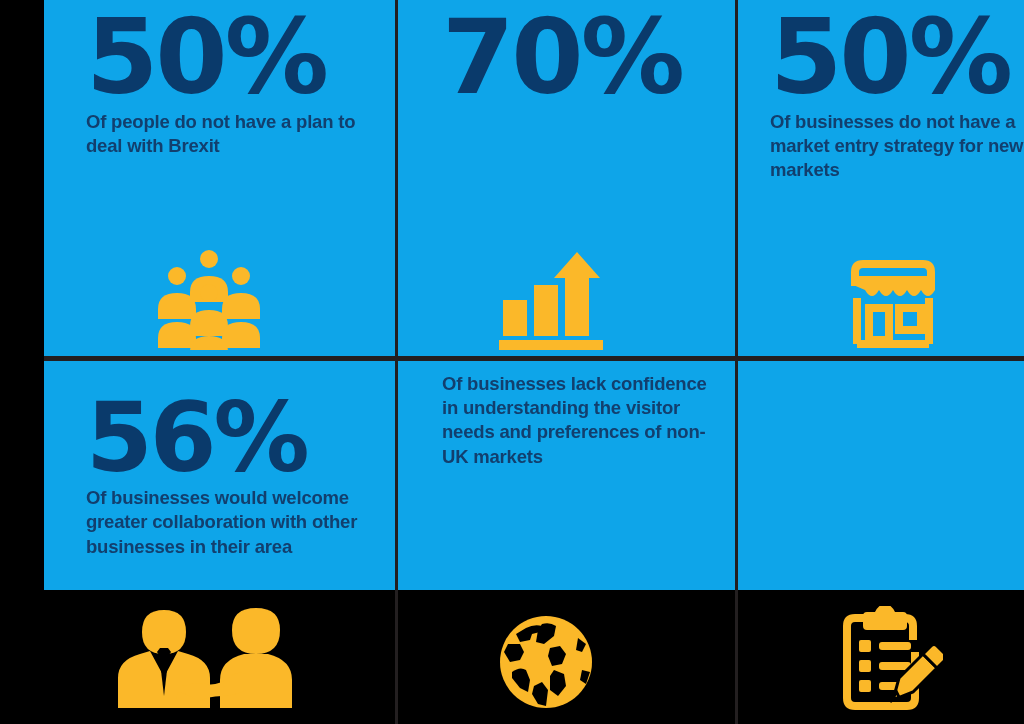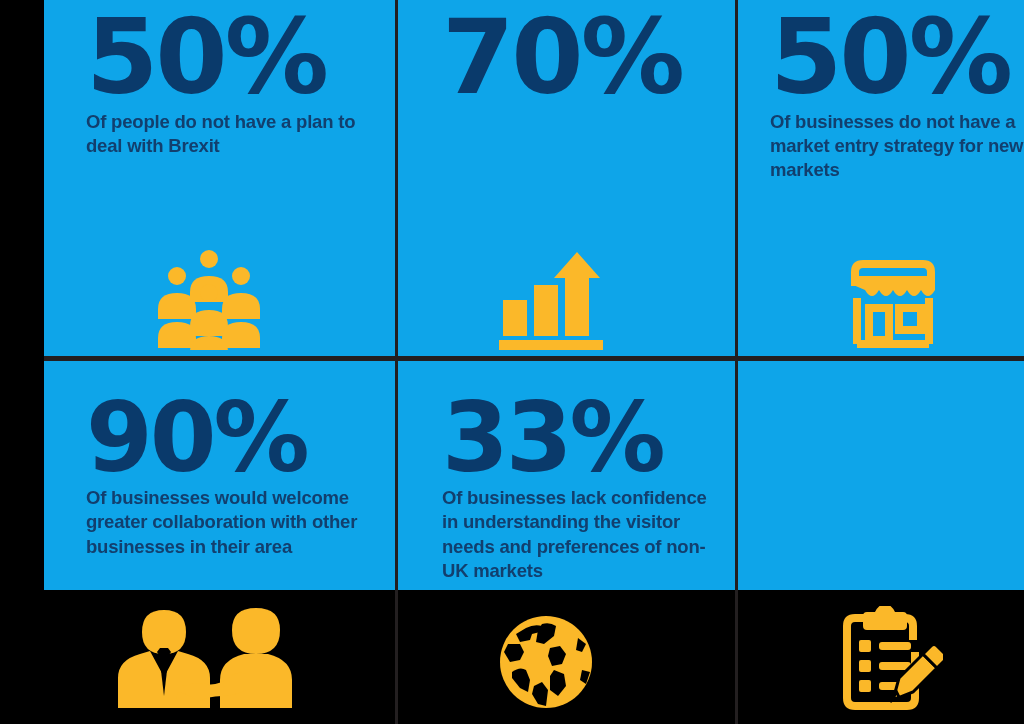--- a/index.html
+++ b/index.html
@@ -154,21 +154,21 @@
           <rect x="24" y="54" width="20" height="32"></rect>
           <rect x="54" y="54" width="22" height="22"></rect>
         </g>
         <path d="M6 30 l84 0 l0 6 q-7 12 -14 0 q-7 12 -14 0 q-7 12 -14 0 q-7 12 -14 0 q-7 12 -14 0 z" fill="#FBB829"></path>
         <path d="M6 30 l84 0 l-6 -8 l-72 0 z" fill="#FBB829"></path>
       </svg>
     </div>
   </div>
 
   <div class="panel row2 col1">
-    <div class="stat-number">90%</div>
+    <div class="stat-number">56%</div>
     <div class="stat-caption">Of businesses would welcome greater collaboration with other businesses in their area</div>
     <div class="icon-wrap">
       <svg width="188" height="106" viewBox="0 0 188 106">
         <g fill="#FBB829">
 
           <path d="M26 28 q0-22 22-22 q22 0 22 22 q0 22 -22 22 q-22 0 -22 -22 z"></path>
 
           <path d="M2 104 l0 -30 q0 -18 22 -24 l10 -3 l14 26 l14 -26 l10 3 q22 6 22 24 l0 30 z"></path>
 
           <path d="M41 48 l7 10 l7 -10 l-3 -4 l-8 0 z" fill="#000000"></path>
@@ -179,21 +179,20 @@
           <path d="M104 104 l0 -28 q0 -20 24 -26 l24 0 q24 6 24 26 l0 28 z"></path>
 
           <path d="M66 82 q14 -4 24 -2 q12 2 22 -6 q10 -8 18 -4 l0 16 q-12 6 -24 6 q-14 0 -24 6 l-16 0 z"></path>
           <path d="M62 88 q10 2 18 8 l0 8 l-22 0 z"></path>
         </g>
       </svg>
     </div>
   </div>
 
   <div class="panel row2 col2">
-    <div class="stat-number">33%</div>
     <div class="stat-caption">Of businesses lack confidence in understanding the visitor needs and preferences of non-UK markets</div>
     <div class="icon-wrap">
       <svg width="96" height="96" viewBox="0 0 96 96">
         <circle cx="48" cy="48" r="46" fill="#FBB829"></circle>
         <g fill="#000000">
 
           <path d="M28 14 q8 -4 16 -2 l-2 6 l-8 2 l-2 6 l-10 2 l-4 -8 z"></path>
           <path d="M10 30 l12 0 l4 8 l-4 8 l-10 2 l-6 -10 z"></path>
           <path d="M14 58 q8 -6 14 -2 l4 10 l-2 12 l-8 -4 l-8 -10 z"></path>
           <path d="M36 72 l8 -4 l6 8 l-2 16 l-8 -2 l-6 -10 z"></path>

